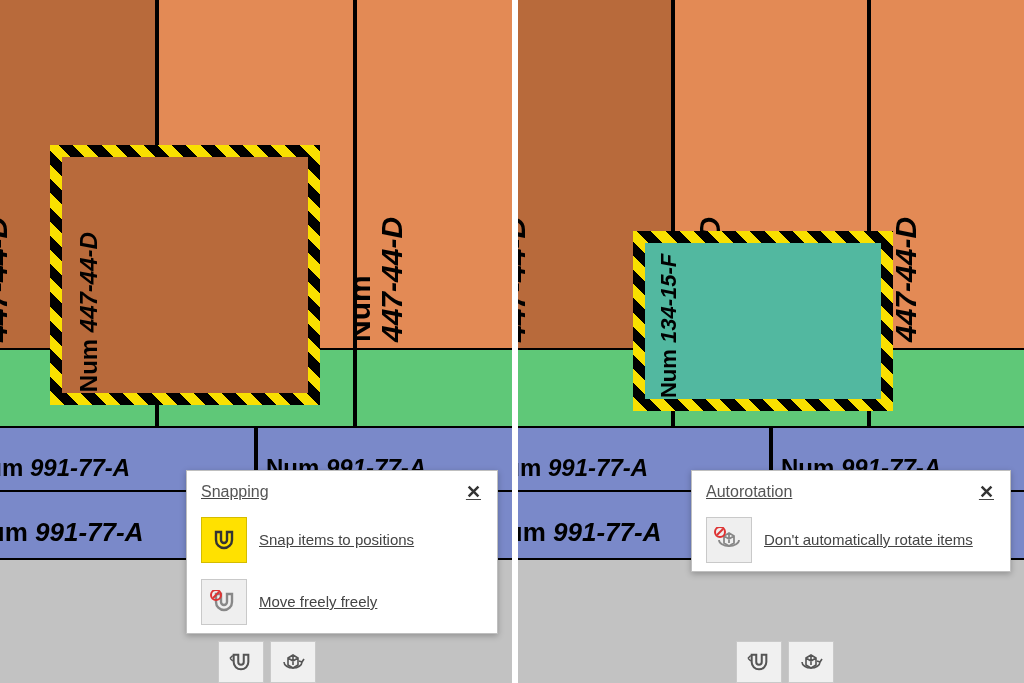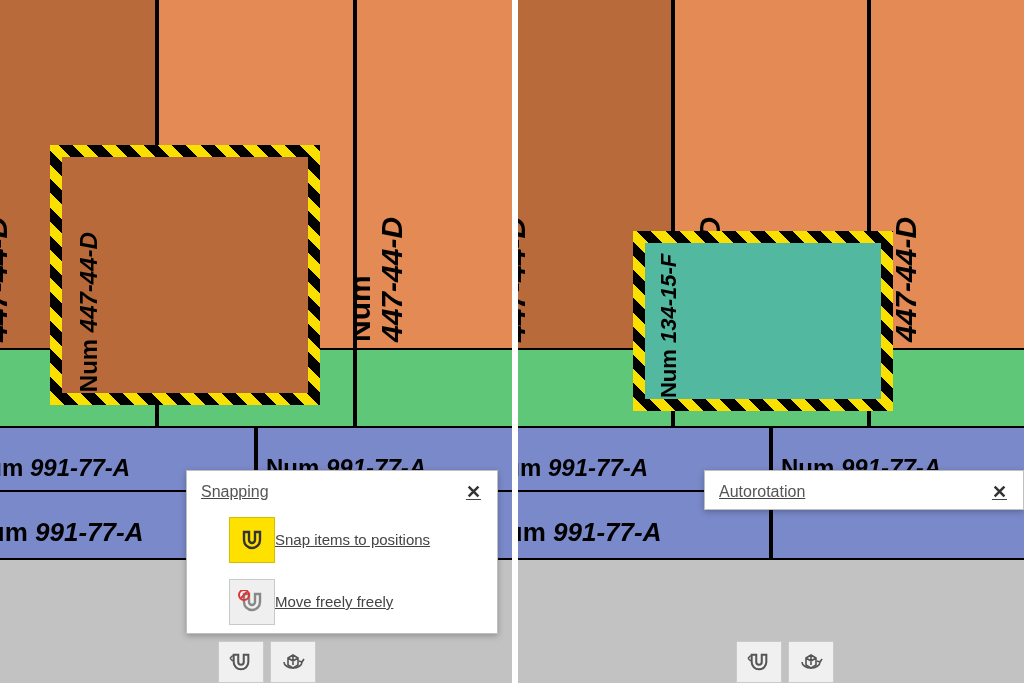--- a/index.html
+++ b/index.html
@@ -105,22 +105,22 @@
     font-size: 18px;
     font-weight: bold;
     color: #333;
     cursor: pointer;
     padding: 0 4px;
   }
   .popup-row {
     display: flex;
     align-items: center;
     padding: 8px 14px;
+    gap: 12px;
     cursor: pointer;
-    margin-left: 28px;
   }
   .icon-btn {
     width: 46px;
     height: 46px;
     border: 1px solid #c9c9c9;
     background: #efefef;
     display: flex;
     align-items: center;
     justify-content: center;
     flex-shrink: 0;
@@ -285,24 +285,35 @@
       </div>
 
       <div class="box teal" style="position:absolute; left:120px; top:236px; width:250px; height:170px;">
         <div class="label" style="transform:rotate(-90deg); transform-origin:left bottom; left:40px; bottom:6px; font-size:22px;">
           <span class="num">Num</span> <span class="code">134-15-F</span>
         </div>
       </div>
       <div class="hazard" style="left:115px; top:231px; width:260px; height:180px;"></div>
     </div>
 
-    <div class="popup" style="left:186px; top:470px; width:320px;">
+    <div class="popup" style="left:173px; top:470px; width:320px;">
       <div class="popup-header">
         <span>Autorotation</span>
         <span class="popup-close">✕</span>
+      </div>
+      <div class="popup-row">
+        <div class="icon-btn">
+          <svg width="30" height="26" viewBox="0 0 30 26">
+            <path d="M10 9 l5 -3 l5 3 v7 l-5 3 l-5 -3 z M15 6 v10 M10 9 l5 3 l5 -3" fill="none" stroke="#888" stroke-width="1.8"></path>
+            <path d="M5 13 a10 6 0 1 0 20 0" fill="none" stroke="#888" stroke-width="1.8"></path>
+            <circle cx="6" cy="5" r="5" fill="none" stroke="#d33" stroke-width="2"></circle>
+            <line x1="3" y1="8" x2="9" y2="2" stroke="#d33" stroke-width="2"></line>
+          </svg>
+        </div>
+        <span class="label-text">Don't automatically rotate items</span>
       </div>
     </div>
 
     <div class="mini-toolbar" style="left:218px; bottom:0;">
       <div class="mini-btn">
         <svg width="26" height="22" viewBox="0 0 28 24">
             <path d="M6 4 v8 a8 8 0 0 0 16 0 v-8 h-5 v8 a3 3 0 0 1 -6 0 v-8 z" fill="none" stroke="#555" stroke-width="2.2"></path>
             <path d="M2 8 l3 -3 M2 8 l3 3" stroke="#555" stroke-width="1.6" fill="none"></path>
           </svg>
       </div>

